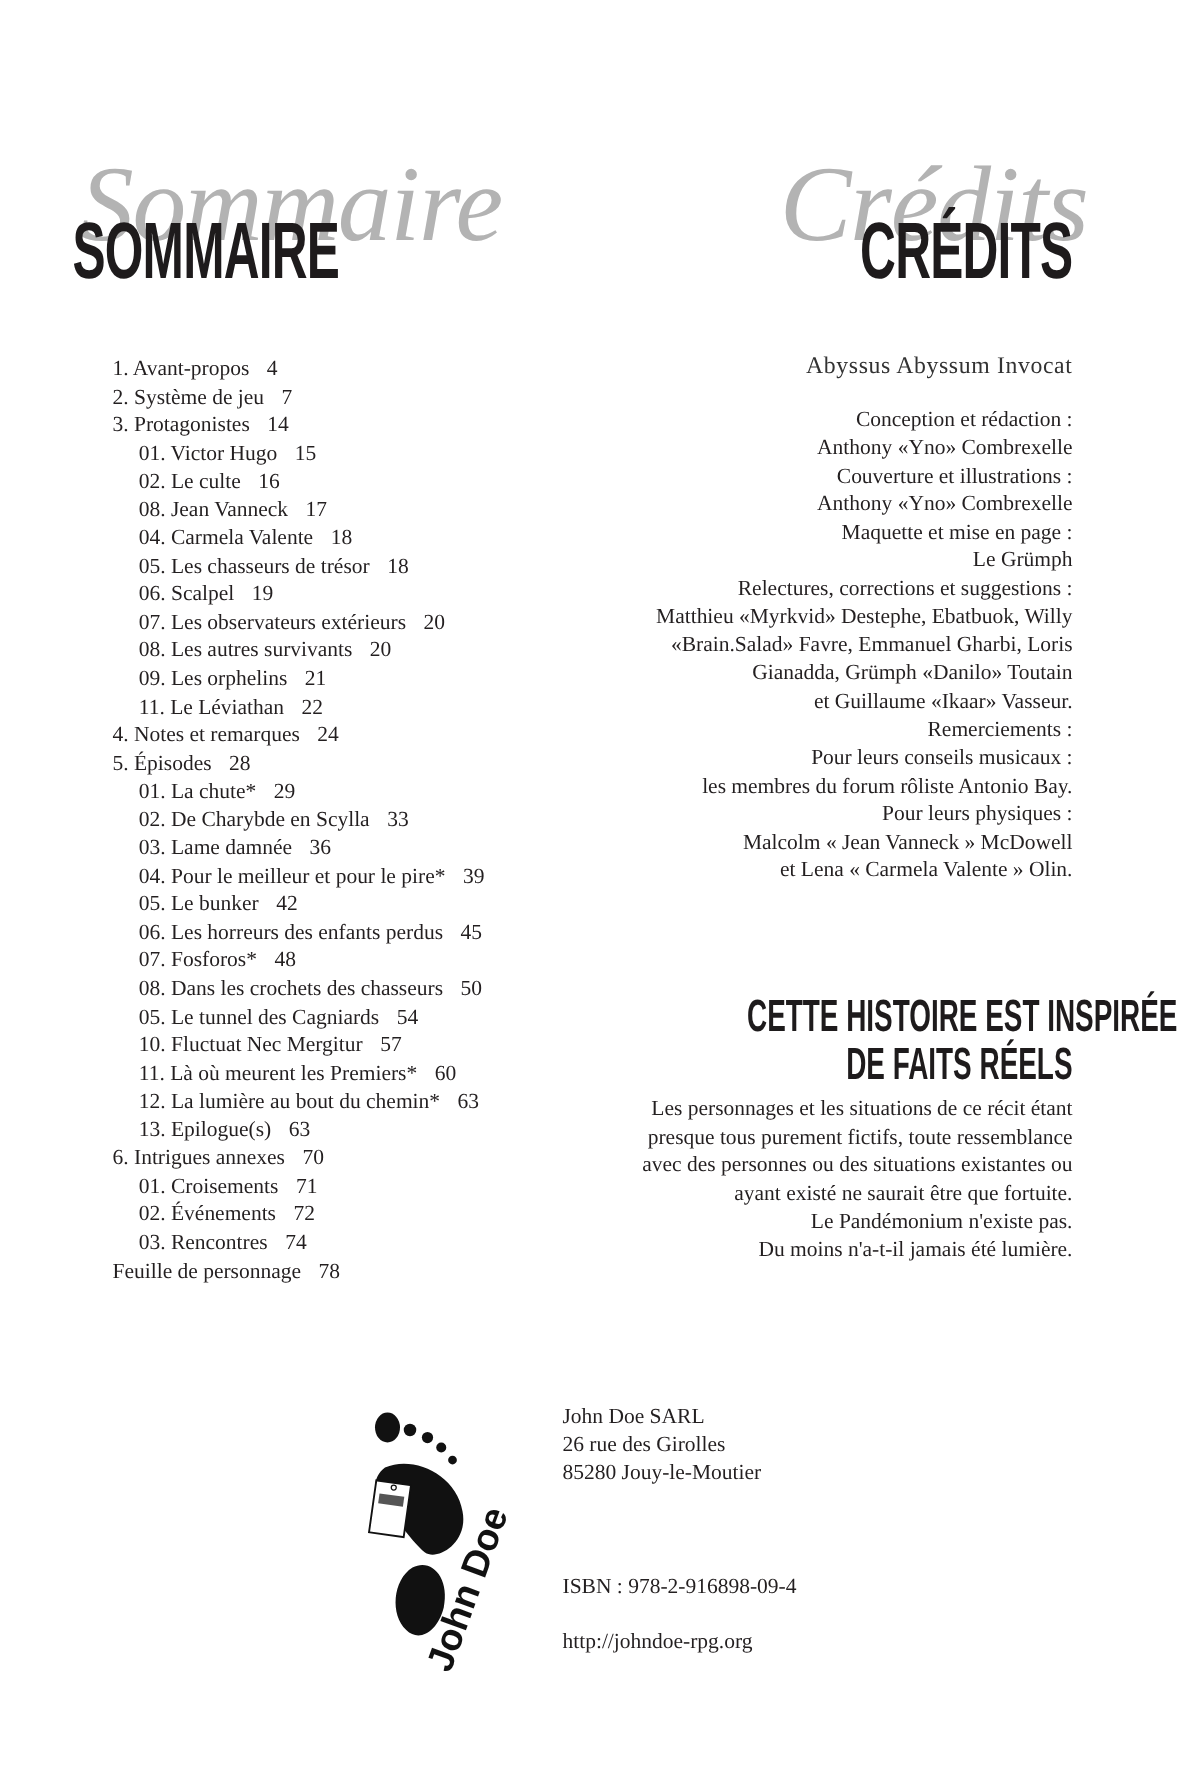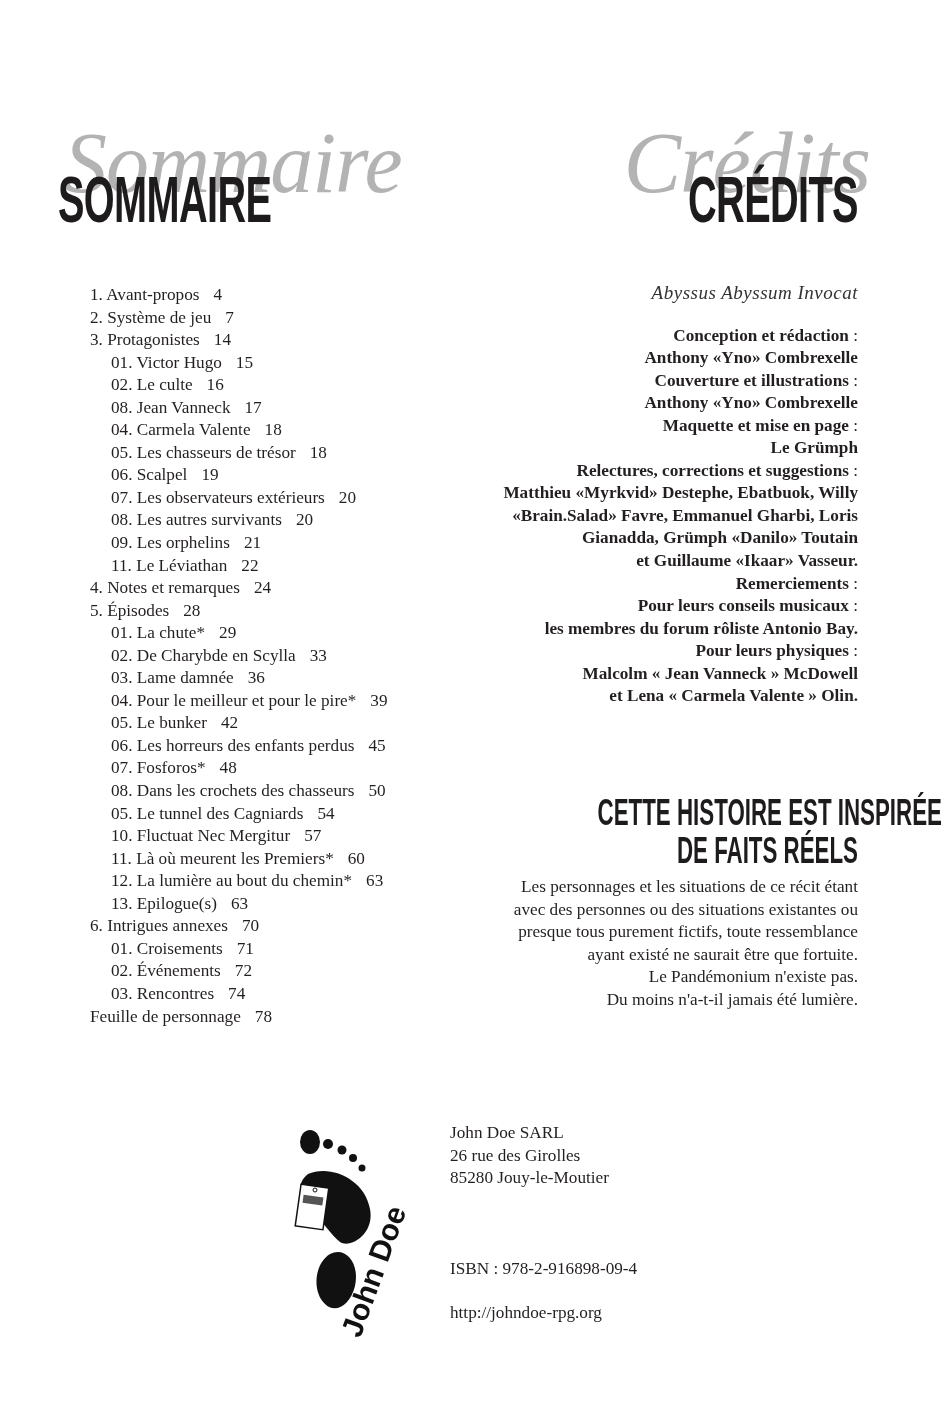--- a/index.html
+++ b/index.html
@@ -18,23 +18,23 @@
   #credits-block .script-title { right: -12px; top: 10px; }
   #credits-block .block-title { right: 0; top: 58px; transform-origin: right top; }
 
   .toc { position: absolute; left: 60px; top: 284px; width: 400px; font-size: 17.2px; line-height: 22.55px; margin-left: 30px; }
   .toc-row { white-space: nowrap; }
   .toc-row.sub { padding-left: 21px; }
   .toc-page { margin-left: 14px; }
 
   .credits { position: absolute; right: 86px; top: 282px; width: 420px; text-align: right;
              font-size: 17.2px; line-height: 22.55px; }
-  .motto { font-style: italic; color: #333; font-size: 19px; margin-bottom: 20px; letter-spacing: 0.5px; }
-  .credit-role { font-weight: bold; }
-  .credit-names { font-weight: bold; text-align: right; }
+  .motto { color: #333; font-size: 19px; margin-bottom: 20px; letter-spacing: 0.5px; }
+  .credit-role { font-weight: normal; }
+  .credit-names { font-weight: normal; text-align: right; }
 
   .disclaimer { position: absolute; right: 86px; top: 794px; width: 420px; text-align: right; }
   .disclaimer-title { font-family: "Liberation Sans", "DejaVu Sans", sans-serif; font-weight: bold;
                       font-size: 36px; line-height: 38px; color: #1e1b1c; transform: scaleX(0.62);
                       transform-origin: right top; white-space: nowrap; }
   .disclaimer-text { font-size: 17.2px; line-height: 22.55px; margin-top: 6px; }
 
   .publisher { position: absolute; left: 290px; top: 1118px; width: 360px; height: 230px; }
   .logo { position: absolute; left: 0; top: 6px; width: 118px; height: 220px; }
   .pub-info { position: absolute; left: 124px; top: 4px; font-size: 17.2px; line-height: 22.55px; margin-left: 36px; }
@@ -113,22 +113,22 @@
     </div>
 </div>
 
 <div class="disclaimer">
   <div class="disclaimer-title">
     <div>CETTE HISTOIRE EST INSPIRÉE</div>
     <div>DE FAITS RÉELS</div>
   </div>
   <div class="disclaimer-text" id="disclaimer-text">
       <div>Les personnages et les situations de ce récit étant</div>
+      <div>presque tous purement fictifs, toute ressemblance</div>
       <div>avec des personnes ou des situations existantes ou</div>
-      <div>presque tous purement fictifs, toute ressemblance</div>
       <div>ayant existé ne saurait être que fortuite.</div>
       <div>Le Pandémonium n'existe pas.</div>
       <div>Du moins n'a-t-il jamais été lumière.</div>
     </div>
 </div>
 
 <div class="publisher">
   <svg class="logo" viewBox="0 0 118 220">
     <ellipse cx="20" cy="18" rx="10" ry="12" fill="#111"></ellipse>
     <circle cx="38" cy="20" r="5" fill="#111"></circle>

